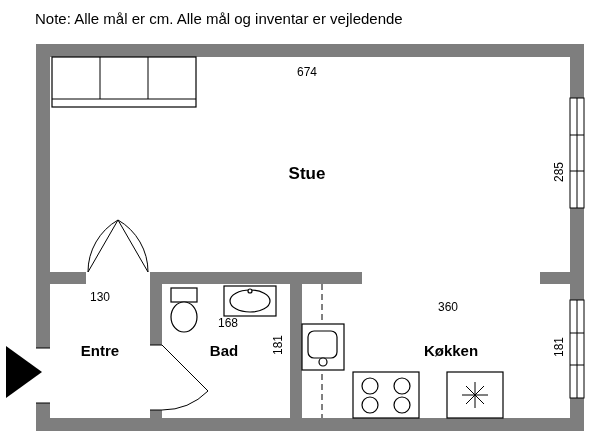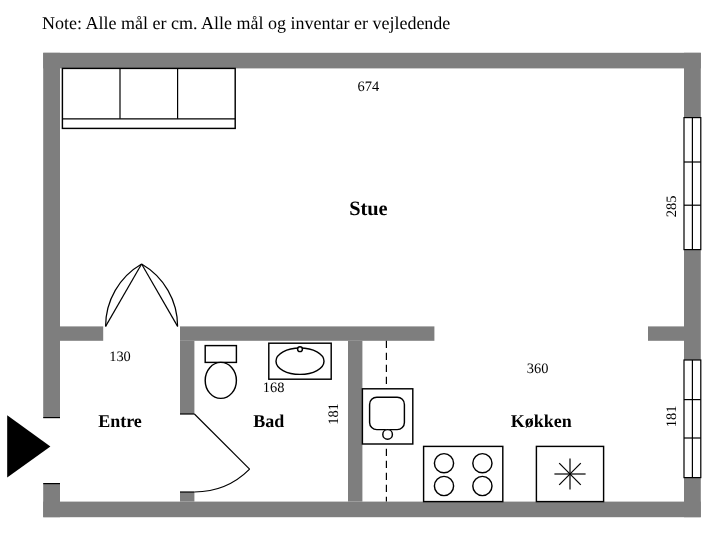--- a/index.html
+++ b/index.html
@@ -1,20 +1,20 @@
 <!DOCTYPE html>
 <html><head>
 <meta charset="utf-8">
 <style>
   html,body{margin:0;padding:0;background:#ffffff;}
   .canvas{
     position:relative;
     width:600px;height:446px;
     background:#ffffff;
-    font-family:Liberation Serif, serif;
+    font-family:Liberation Sans, sans-serif;
     overflow:hidden;
   }
   svg{position:absolute;left:0;top:0;}
   text{fill:#000000;}
   .note-text{font-size:15px;}
   .dim{font-size:12px;}
   .room{font-size:15px;font-weight:bold;}
   .room-lg{font-size:17px;font-weight:bold;}
   .wall{fill:#7e7e7e;stroke:none;}
   .fix{fill:#ffffff;stroke:#000000;stroke-width:1.2;}

